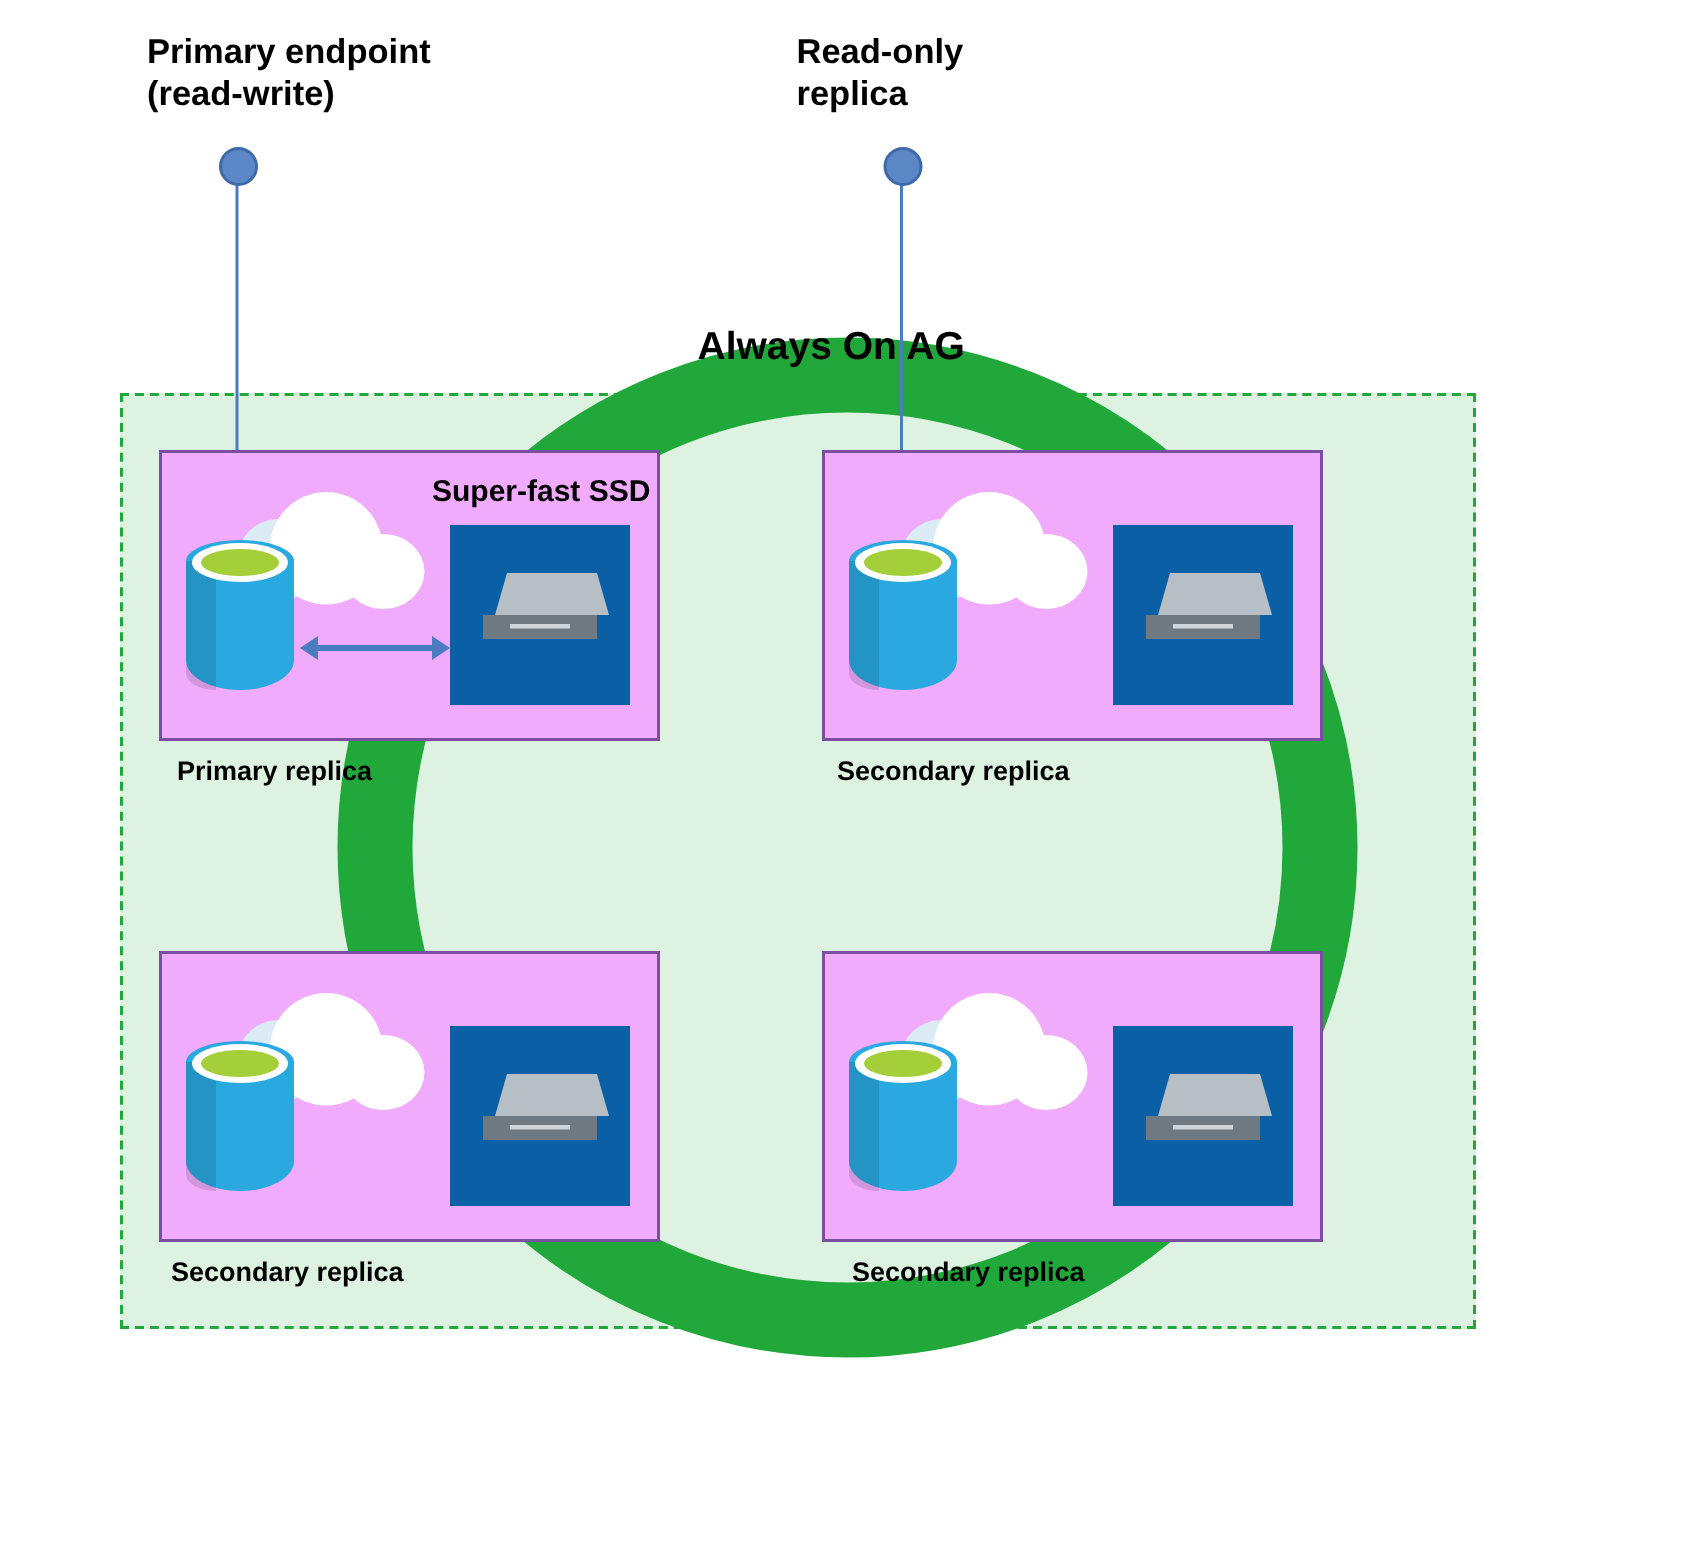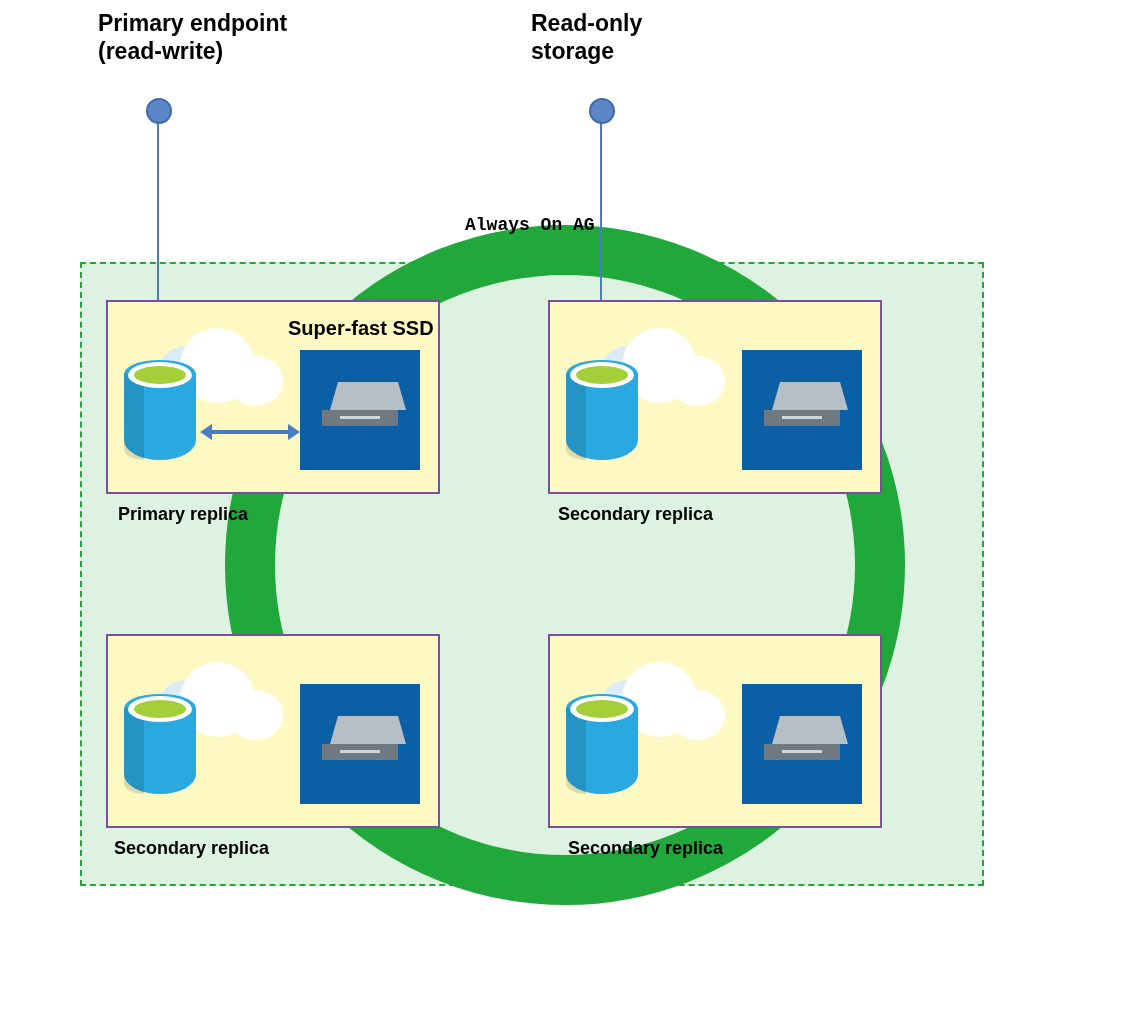--- a/index.html
+++ b/index.html
@@ -1,22 +1,22 @@
 <!DOCTYPE html>
 <html><head>
 <meta charset="utf-8">
 <style>
   html,body{margin:0;padding:0;background:#fff;font-family:"Segoe UI",Arial,sans-serif;}
   .stage{position:relative;width:1124px;height:1034px;}
   .txt{position:absolute;font-weight:600;color:#000;line-height:1.2;}
-  .ep-label{font-size:23px;}
+  .ep-label{font-size:23px;margin-top:11px;}
   .ring{position:absolute;width:680px;height:680px;border:50px solid #22a83a;border-radius:50%;box-sizing:border-box;}
-  .ag-label{font-size:18px;font-weight:700;font-family:Liberation Mono, monospace;}
+  .ag-label{font-size:26px;font-weight:700;}
   .dashbox{position:absolute;border:2px dashed #22a83a;background:rgba(34,168,58,0.15);}
-  .replica{position:absolute;width:330px;height:190px;border:2px solid #7a4fa0;background:#fef9c3;}
+  .replica{position:absolute;width:330px;height:190px;border:2px solid #7a4fa0;background:#f0abfc;}
   .replica-label{font-size:18px;font-weight:600;}
   .stem{position:absolute;width:2px;background:#4a7dc0;}
   .dot{position:absolute;width:22px;height:22px;border-radius:50%;background:#5b87c7;border:2px solid #3f6aa8;}
   .caption{position:absolute;font-size:30px;font-weight:400;color:#000;}
 
   .db-icon{position:absolute;left:16px;top:26px;width:120px;height:140px;}
   .db-cloud{position:absolute;left:34px;top:0;width:120px;height:70px;}
   .db-cloud::before{content:"";position:absolute;left:0;top:18px;width:55px;height:55px;background:#dcecf7;border-radius:50%;}
   .db-cloud::after{content:"";position:absolute;left:22px;top:0;width:75px;height:75px;background:#fff;border-radius:50%;}
   .db-cloud span{position:absolute;left:70px;top:28px;width:55px;height:50px;background:#fff;border-radius:50%;}
@@ -49,21 +49,21 @@
   <div class="dashbox" style="left:80px;top:262px;width:900px;height:620px;"></div>
 
   <div class="txt ag-label" style="left:465px;top:215px;">Always On AG</div>
 
   <div class="txt ep-label" style="left:98px;top:10px;width:260px;">
     <span>Primary endpoint</span><br>
     <span>(read-write)</span>
   </div>
   <div class="txt ep-label" style="left:531px;top:10px;width:200px;">
     <span>Read-only</span><br>
-    <span>storage</span>
+    <span>replica</span>
   </div>
 
   <div class="stem" style="left:157px;top:110px;height:238px;"></div>
   <div class="dot" style="left:146px;top:98px;"></div>
 
   <div class="stem" style="left:600px;top:110px;height:238px;"></div>
   <div class="dot" style="left:589px;top:98px;"></div>
 
   <div class="replica" style="left:106px;top:300px;">
     <div class="db-icon">

